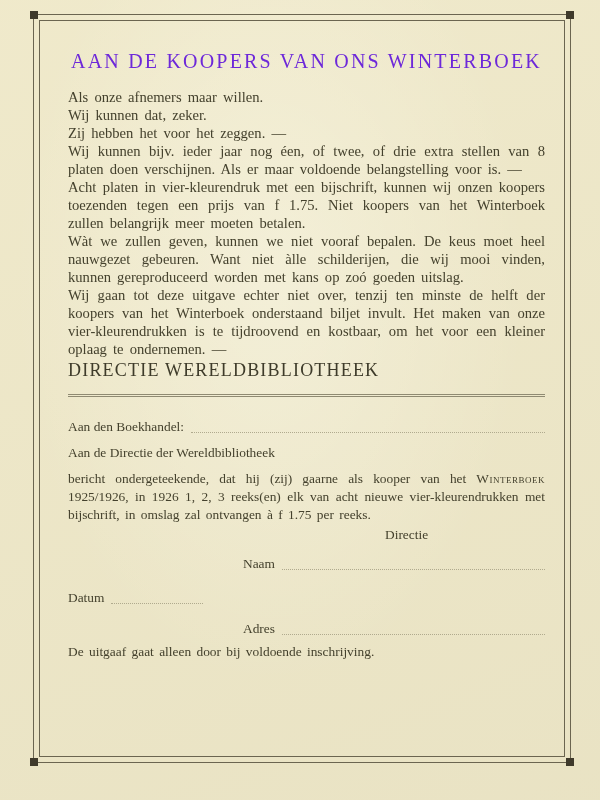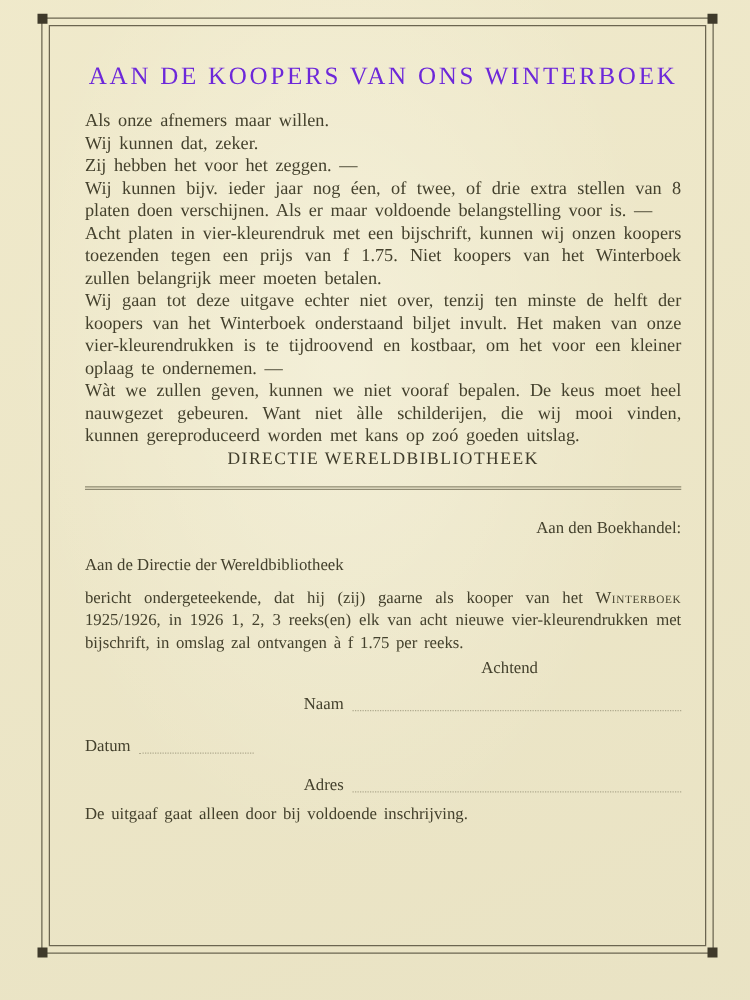--- a/index.html
+++ b/index.html
@@ -53,37 +53,37 @@
     color:#6d28d9;
   }
   .body-text{margin-top:15px;}
   .body-text p{
     font-size:14.6px;line-height:18px;
     text-align:justify;
     word-spacing:2.5px;
   }
   .signature{
     margin-top:2px;
-    text-align:center;
-    font-size:14px;letter-spacing:1.2px;
+    text-align:left;
+    font-size:18px;letter-spacing:1.2px;
     color:#3e3b2a;
   }
   .double-rule{
     margin-top:13px;height:3px;
     border-top:1px solid var(--rule);
     border-bottom:1px solid var(--rule);
   }
   .form{font-size:13.4px;line-height:18px;}
   .row{display:flex;align-items:flex-end;}
   .leader{
     flex:1;margin-left:7px;margin-bottom:3px;
     border-bottom:1px dotted var(--dotted);
   }
   .leader.fixed{flex:none;width:92px;}
-  .bookseller-row{margin-top:21px;flex-direction:column;}
+  .bookseller-row{margin-top:21px;}
   .directie-line{margin-top:8px;}
   .declaration{
     margin-top:8px;text-align:justify;word-spacing:2px;
   }
   .smallcaps{font-variant:small-caps;letter-spacing:0.5px;}
   .achtend{margin-top:2px;margin-left:317px;}
   .naam-row{margin-top:11px;margin-left:175px;}
   .adres-row{margin-top:13px;margin-left:175px;}
   .datum-row{margin-top:16px;}
   .footer-note{margin-top:5px;word-spacing:2px;}
@@ -104,40 +104,40 @@
 <div class="content">
 
   <h1 class="title">AAN DE KOOPERS VAN ONS WINTERBOEK</h1>
 
   <div class="body-text">
     <p>Als onze afnemers maar willen.</p>
     <p>Wij kunnen dat, zeker.</p>
     <p>Zij hebben het voor het zeggen. —</p>
     <p>Wij kunnen bijv. ieder jaar nog éen, of twee, of drie extra stellen van 8 platen doen verschijnen. Als er maar voldoende belangstelling voor is. —</p>
     <p>Acht platen in vier-kleurendruk met een bijschrift, kunnen wij onzen koopers toezenden tegen een prijs van f 1.75. Niet koopers van het Winterboek zullen belangrijk meer moeten betalen.</p>
+    <p>Wàt we zullen geven, kunnen we niet vooraf bepalen. De keus moet heel nauwgezet gebeuren. Want niet àlle schilderijen, die wij mooi vinden, kunnen gereproduceerd worden met kans op zoó goeden uitslag.</p>
     <p>Wij gaan tot deze uitgave echter niet over, tenzij ten minste de helft der koopers van het Winterboek onderstaand biljet invult. Het maken van onze vier-kleurendrukken is te tijdroovend en kostbaar, om het voor een kleiner oplaag te ondernemen. —</p>
-    <p>Wàt we zullen geven, kunnen we niet vooraf bepalen. De keus moet heel nauwgezet gebeuren. Want niet àlle schilderijen, die wij mooi vinden, kunnen gereproduceerd worden met kans op zoó goeden uitslag.</p>
   </div>
 
   <div class="signature">DIRECTIE WERELDBIBLIOTHEEK</div>
 
   <div class="double-rule"></div>
 
   <div class="form">
 
     <div class="row bookseller-row">
       <span>Aan den Boekhandel:</span>
       <span class="leader"></span>
     </div>
 
     <div class="directie-line">Aan de Directie der Wereldbibliotheek</div>
 
     <p class="declaration"><span>bericht ondergeteekende, dat hij (zij) gaarne als kooper van het </span><span class="smallcaps">Winterboek</span><span> 1925/1926, in 1926 1, 2, 3 reeks(en) elk van acht nieuwe vier-kleurendrukken met bijschrift, in omslag zal ontvangen à f 1.75 per reeks.</span></p>
 
-    <div class="achtend">Achtend</div>
+    <div class="achtend">Directie</div>
 
     <div class="row naam-row">
       <span>Naam</span>
       <span class="leader"></span>
     </div>
 
     <div class="row datum-row">
       <span>Datum</span>
       <span class="leader fixed"></span>
     </div>

